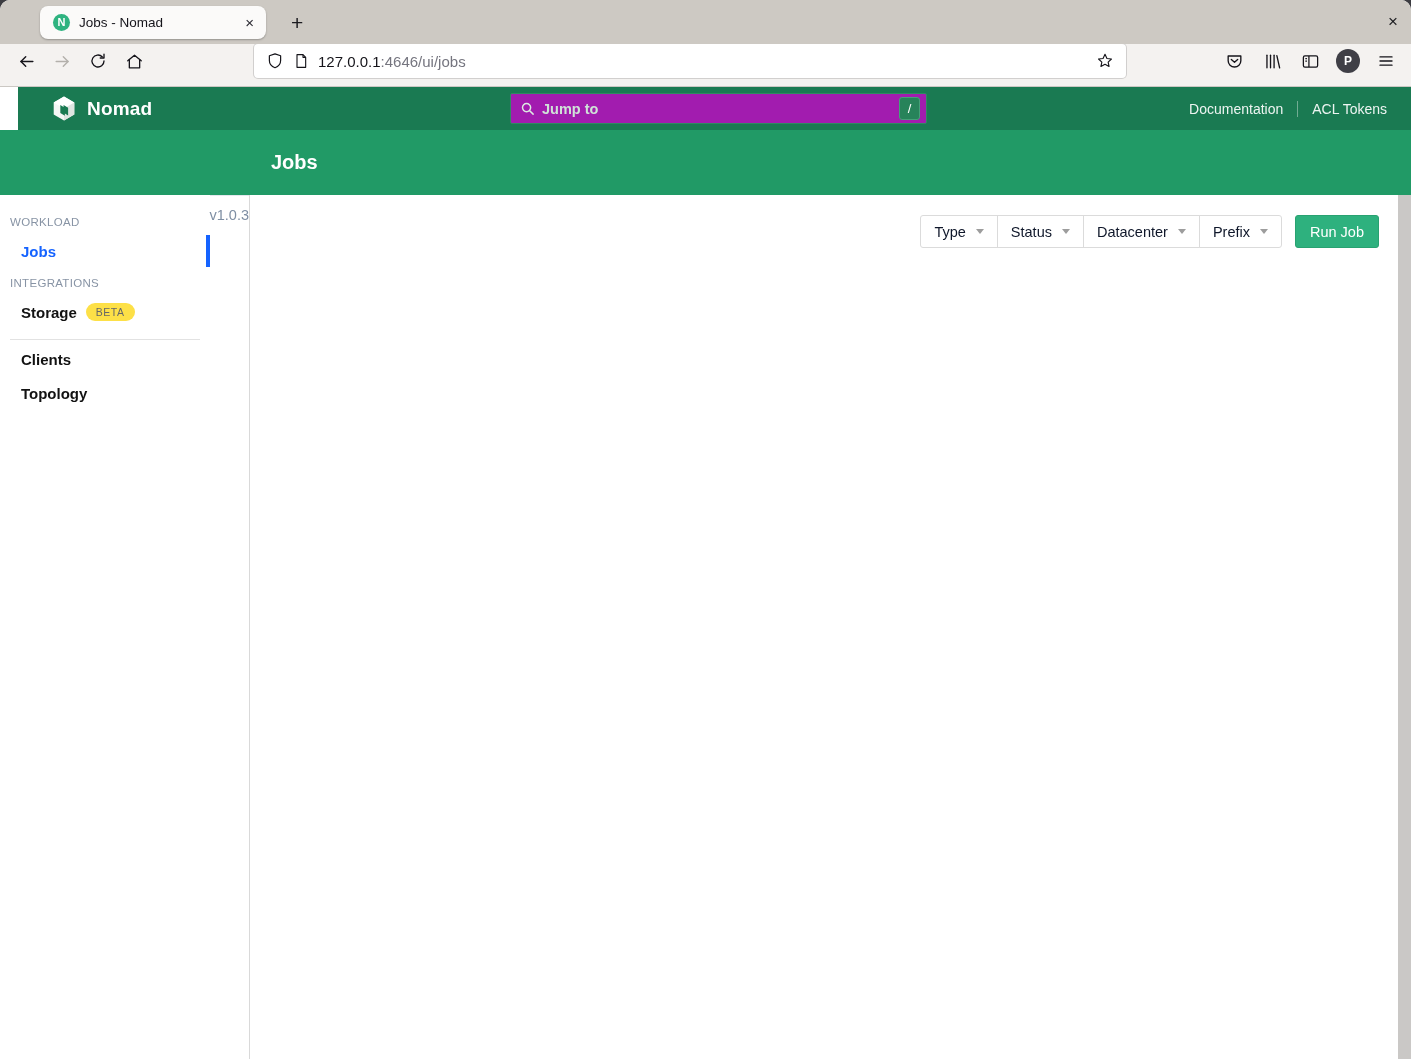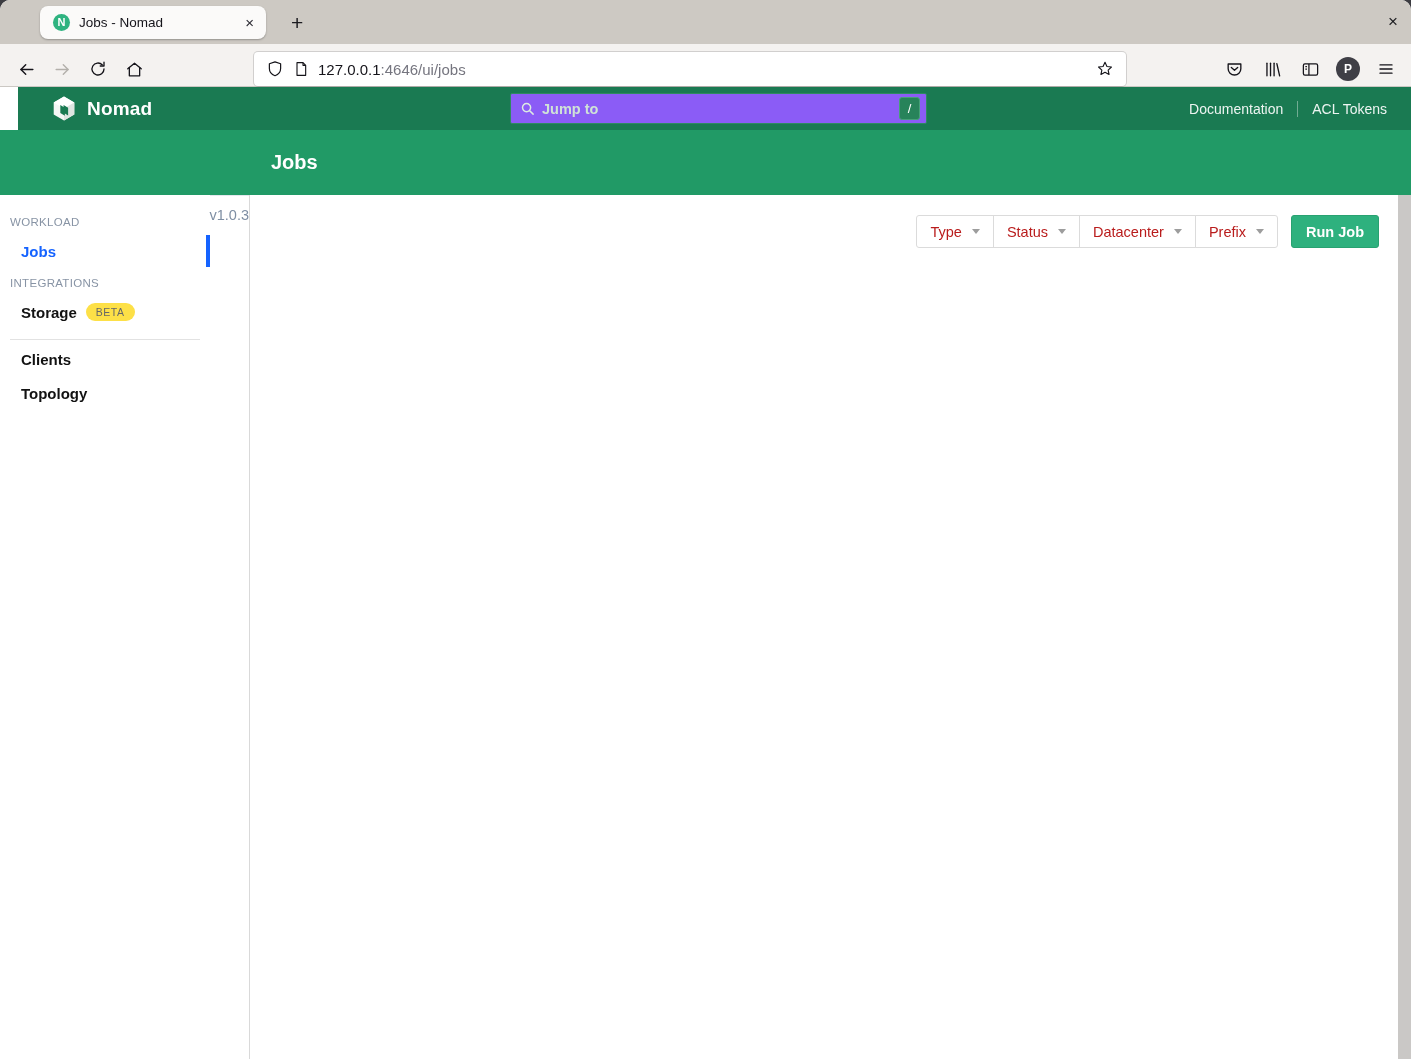--- a/index.html
+++ b/index.html
@@ -10,36 +10,36 @@
   
   .titlebar { height:44px; background:#cdc9c3; flex:0 0 auto; display:flex; align-items:center; padding-left:40px; position:relative; }
   .tab { width:226px; height:33px; background:#fbfaf9; border-radius:8px; box-shadow:0 1px 2px rgba(0,0,0,.28); display:flex; align-items:center; gap:9px; padding:0 9px 0 13px; }
   .favicon { width:17px; height:17px; border-radius:50%; background:#2fb380; color:#fff; font-weight:bold; font-size:11px; display:grid; place-items:center; flex:0 0 auto; }
   .tab-title { flex:1; font-size:13.5px; color:#15141a; white-space:nowrap; overflow:hidden; }
   .tab-close { font-size:15px; color:#2b2a33; cursor:default; padding:0 3px; }
   .new-tab { margin-left:19px; font-size:21px; color:#1b1b1f; line-height:1; padding:2px 6px; }
   .win-close { position:absolute; right:13px; top:50%; transform:translateY(-50%); font-size:17px; color:#1b1b1f; }
 
   
-  .toolbar { height:43px; background:#f4f2f0; border-bottom:1px solid #cbc8c3; flex:0 0 auto; display:flex; align-items:flex-end; padding:0 7px 0 8px; }
+  .toolbar { height:43px; background:#f4f2f0; border-bottom:1px solid #cbc8c3; flex:0 0 auto; display:flex; align-items:flex-start; padding:0 7px 0 8px; }
   .nav-btn { width:34px; height:34px; margin:0 1px; display:grid; place-items:center; border-radius:4px; }
   .nav-btn svg { display:block; }
   .urlbar { margin-left:102px; width:872px; height:34px; background:#ffffff; border-radius:4px; box-shadow:0 0 0 1px rgba(0,0,0,.14); display:flex; align-items:center; gap:9px; padding:0 12px; }
   .url-text { font-size:15px; white-space:nowrap; }
   .url-host { color:#15141a; }
   .url-path { color:#75757f; }
   .url-star { margin-left:auto; }
   .tb-right { margin-left:auto; display:flex; align-items:center; gap:2px; }
   .avatar { width:24px; height:24px; border-radius:50%; background:#3f3f46; color:#fff; font-size:12px; font-weight:bold; display:grid; place-items:center; }
 
   
   .app-header { height:43px; background:#1a7a52; flex:0 0 auto; display:flex; align-items:center; padding:0 24px 0 33px; position:relative;margin-left:18px; }
   .brand { display:flex; align-items:center; gap:10px; }
   .brand-name { color:#fff; font-weight:bold; font-size:19px; letter-spacing:.2px; }
-  .jump-wrap { position:absolute; left:492px; top:6px; width:417px; height:31px; background:#8b5cf6; border:1px solid #2f8a62; border-radius:2px; display:flex; align-items:center; padding:0 6px 0 9px; }
+  .jump-wrap { position:absolute; left:492px; top:6px; width:417px; height:31px; background:#a21caf; border:1px solid #2f8a62; border-radius:2px; display:flex; align-items:center; padding:0 6px 0 9px; }
   .jump-input { flex:1; background:transparent; border:none; outline:none; color:#eaf4ee; font-size:14.5px; font-weight:bold; font-family:"Liberation Sans",sans-serif; }
   .jump-input::placeholder { color:#cfe2d7; opacity:1; }
   .slash-key { width:21px; height:23px; background:#27835a; border:1px solid #46a078; border-radius:3px; color:#fff; font-size:13px; display:grid; place-items:center; flex:0 0 auto; }
   .header-links { margin-left:auto; display:flex; align-items:center; gap:14px; }
   .header-link { color:rgba(255,255,255,.92); font-size:14px; }
   .link-sep { width:1px; height:16px; background:rgba(255,255,255,.38); }
 
   
   .subnav { height:65px; background:#219a66; flex:0 0 auto; display:flex; align-items:center; padding-left:271px; }
   .page-title { color:#fff; font-weight:bold; font-size:20px; }
@@ -54,25 +54,25 @@
   .menu-item { position:relative; display:flex; align-items:center; height:34px; padding-left:21px; font-weight:bold; font-size:15px; color:#121212; cursor:pointer; }
   .menu-item.active { color:#1563ff; }
   .menu-item.active::after { content:''; position:absolute; right:0; top:1px; bottom:1px; width:4px; background:#1563ff; }
   .beta-badge { margin-left:9px; background:#fde047; color:#676767; font-size:10.5px; font-weight:normal; letter-spacing:.5px; padding:3px 10px; border-radius:10px; }
   .menu-divider { border-top:1px solid #e2e2e2; margin:10px 10px 2px; }
   .side-footer { border-top:1px solid #e4e8ee; padding:11px 0 15px; text-align:center; color:#7f8fa4; font-size:14.5px; }
 
   .main { flex:1; padding:20px 32px 0 20px; min-width:0; }
   .filter-row { display:flex; justify-content:flex-end; align-items:center; }
   .filter-group { display:flex; }
-  .fbtn { border:1px solid #dbdbdb; margin-left:-1px; background:#fff; height:33px; padding:0 13px; display:flex; align-items:center; gap:10px; font-size:14.5px; color:#b91c1c; cursor:pointer; }
+  .fbtn { border:1px solid #dbdbdb; margin-left:-1px; background:#fff; height:33px; padding:0 13px; display:flex; align-items:center; gap:10px; font-size:14.5px; color:#0f172a; cursor:pointer; }
   .fbtn:first-child { margin-left:0; border-radius:3px 0 0 3px; }
   .fbtn:last-child { border-radius:0 3px 3px 0; }
   .caret { width:0; height:0; border-left:4px solid transparent; border-right:4px solid transparent; border-top:5px solid #9d9d9d; }
-  .run-job { margin-left:13px; background:#2eb17e; border:1px solid #28a271; color:#fff; font-weight:bold; font-size:14.5px; border-radius:3px; height:33px; padding:0 14px; cursor:pointer; font-family:"Liberation Sans",sans-serif; }
+  .run-job { margin-left:13px; background:#2eb17e; border:1px solid #28a271; color:#fff; font-weight:normal; font-size:14.5px; border-radius:3px; height:33px; padding:0 14px; cursor:pointer; font-family:"Liberation Sans",sans-serif; }
 
   .empty-state { margin-top:19px; background:#f5f5f5; text-align:center; padding:25px 20px 32px; }
   .empty-title { font-size:29px; color:#8b8b8b; font-weight:normal; }
   .empty-msg { font-size:14.5px; color:#636363; margin-top:8px; }
 </style>
 </head>
 <body>
 
 <div class="window">
 

